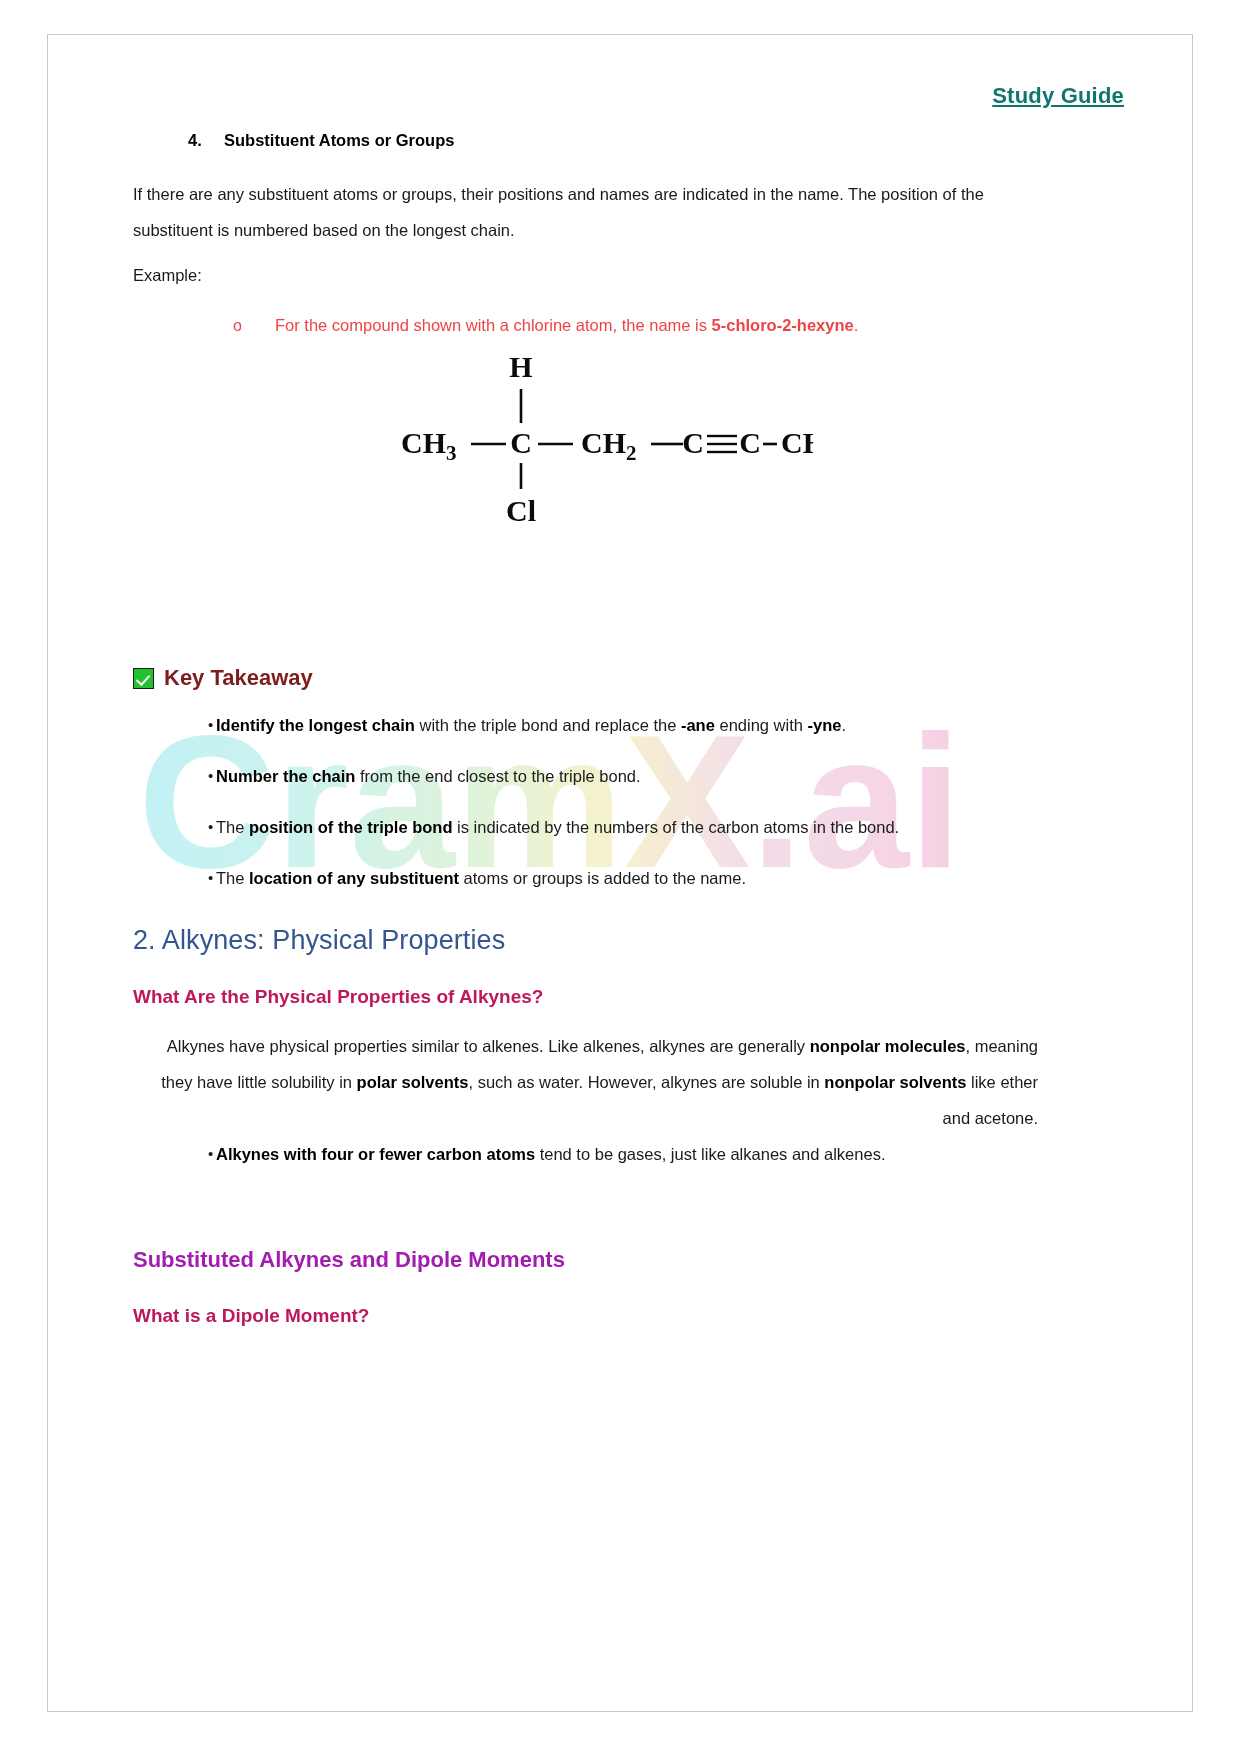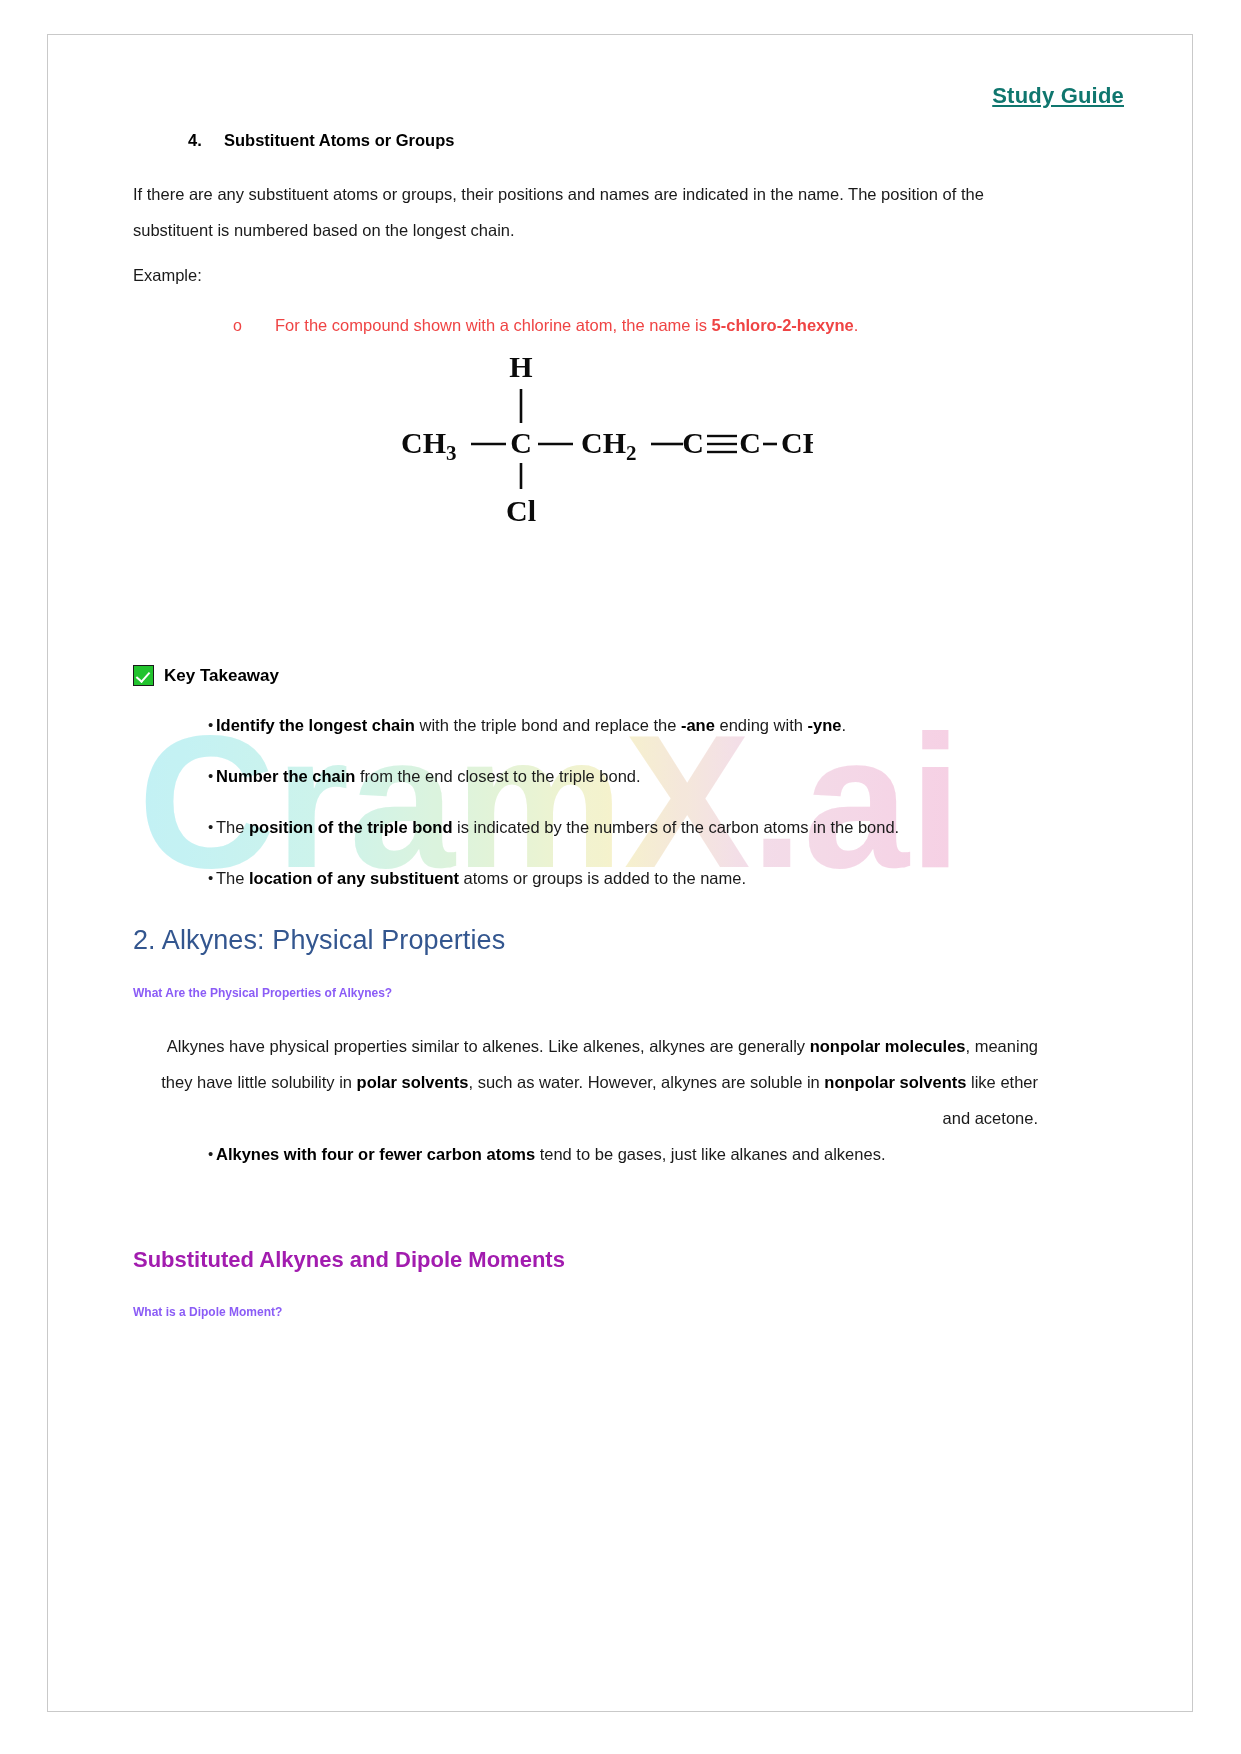--- a/index.html
+++ b/index.html
@@ -138,23 +138,23 @@
     position: absolute;
     left: 5px;
     top: 3px;
     width: 6px;
     height: 11px;
     border: solid #ffffff;
     border-width: 0 2.6px 2.6px 0;
     transform: rotate(42deg);
   }
   .key-takeaway-label {
-    font-size: 17px;
-    font-weight: bold;
-    color: #000000;
+    font-size: 22px;
+    font-weight: bold;
+    color: #7f1d1d;
   }
 
   
   .bullets {
     position: absolute;
     left: 110px;
     top: 678px;
     width: 900px;
     z-index: 3;
   }
@@ -191,23 +191,23 @@
     left: 85px;
     font-size: 22px;
     color: #a21caf;
     font-weight: bold;
     z-index: 3;
     text-align: right;
   }
   .h-question {
     position: absolute;
     left: 85px;
-    font-size: 12px;
-    font-weight: bold;
-    color: #8b5cf6;
+    font-size: 19px;
+    font-weight: bold;
+    color: #be185d;
     z-index: 3;
   }
 
   .sec1-title { top: 890px; }
   .q1 { top: 951px; }
   .p-phys { top: 993px; text-align: right; }
   .bullets2 { position: absolute; left: 110px; top: 1107px; width: 900px; z-index: 3; }
   .sec2-title { top: 1212px; }
   .q2 { top: 1270px; }
 </style>

